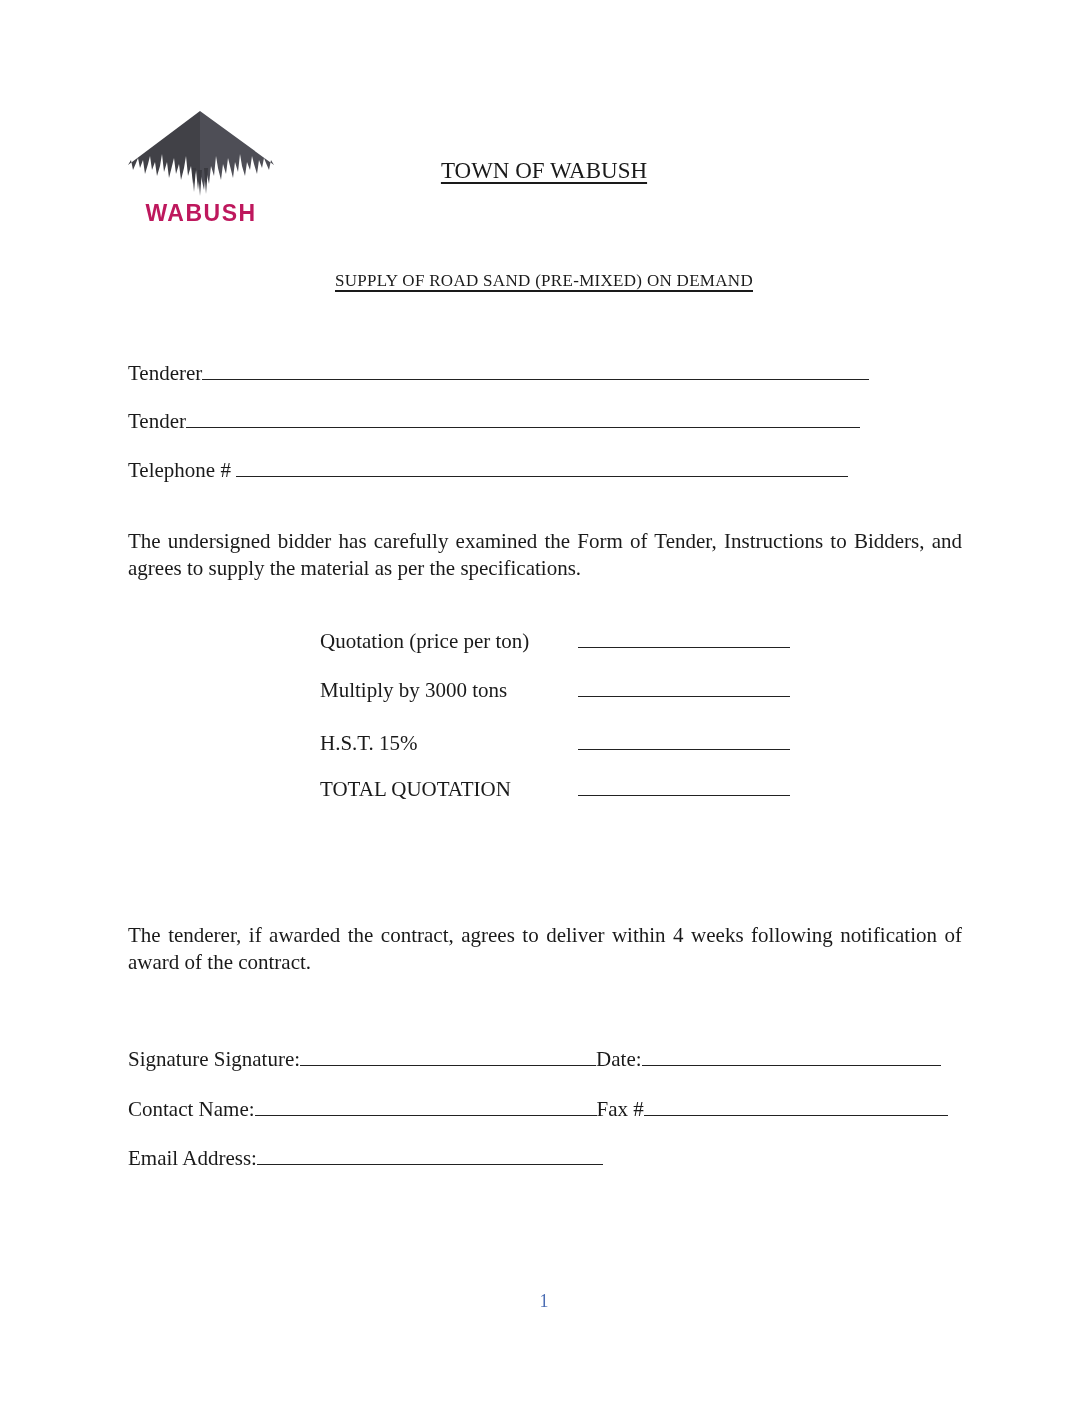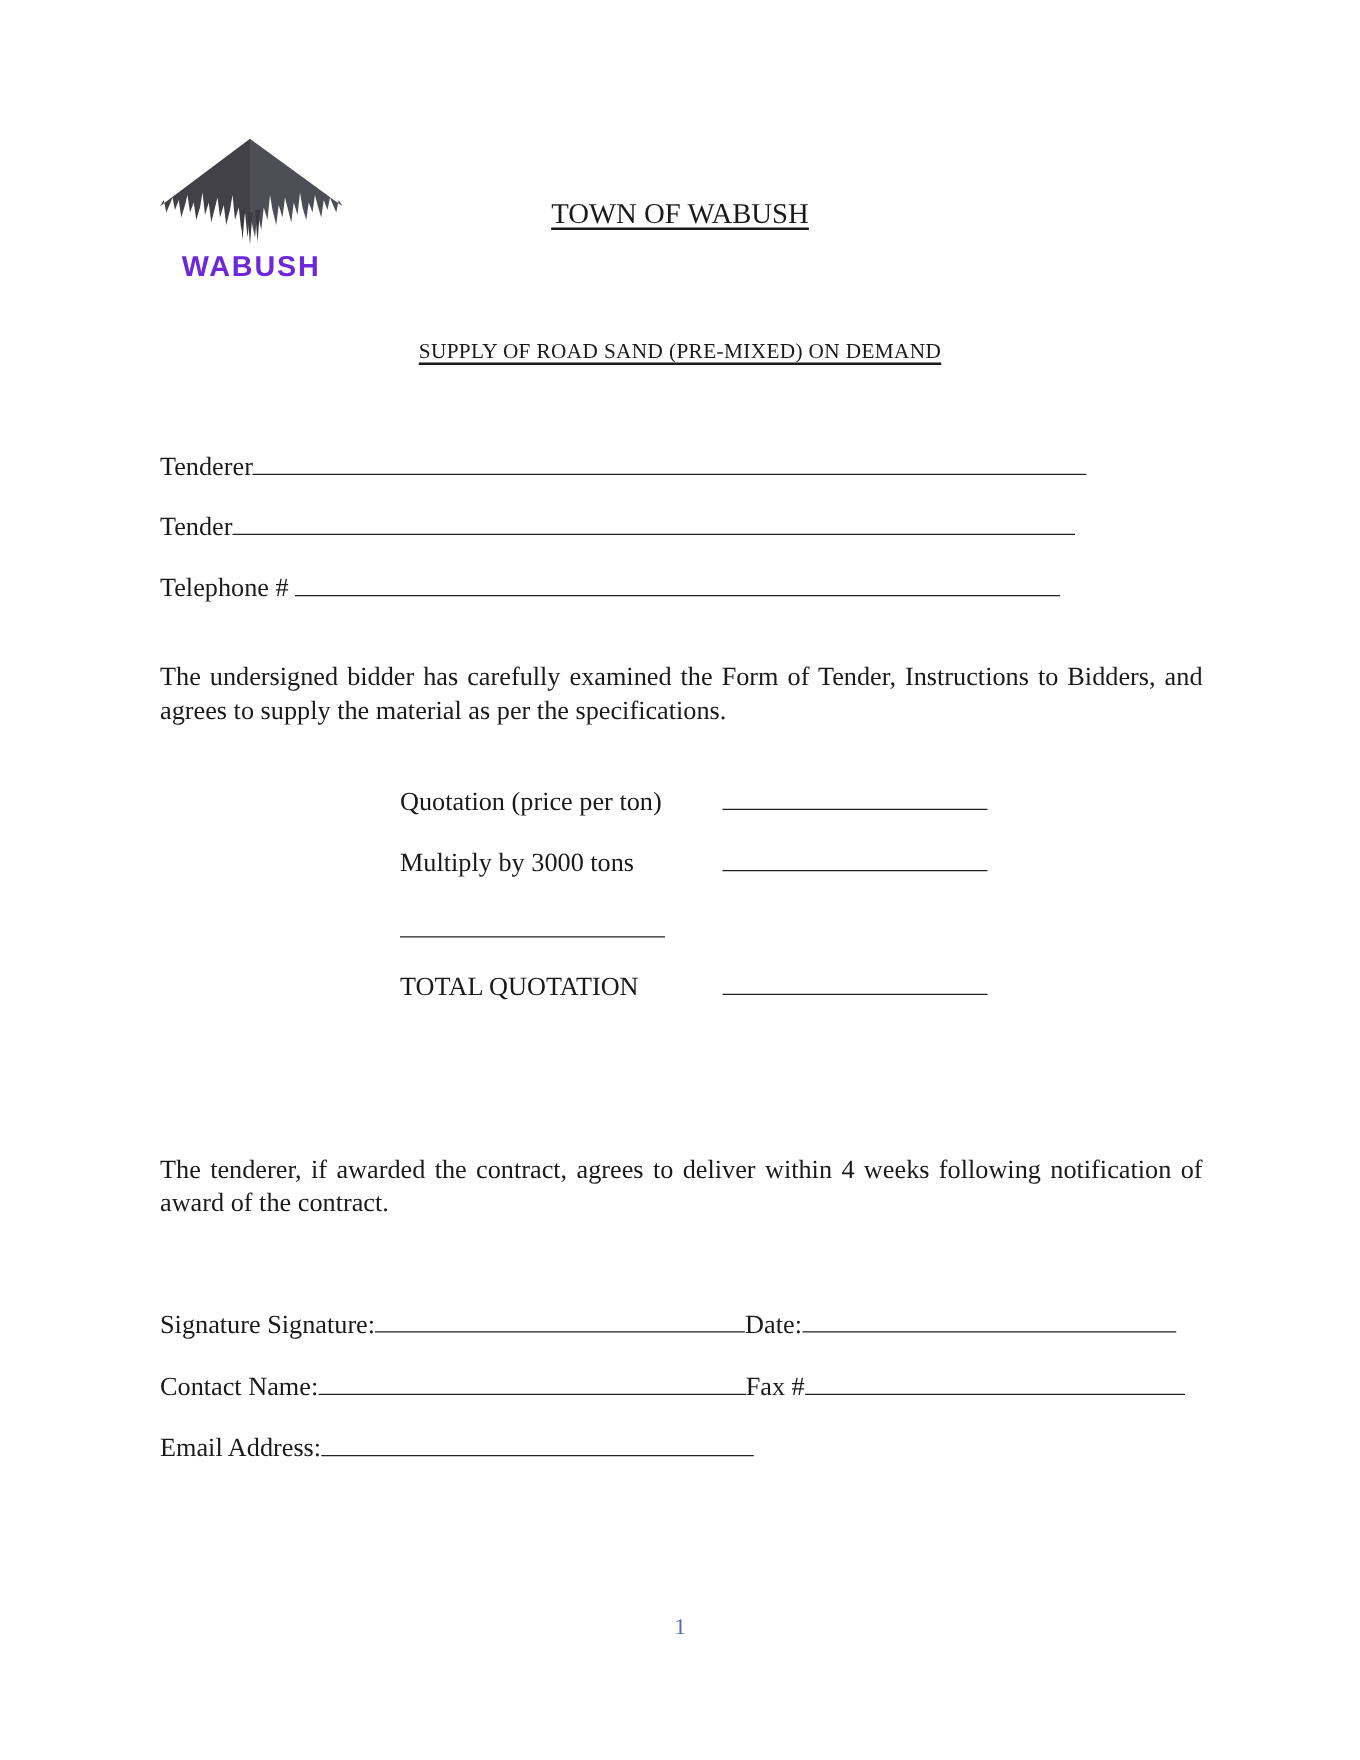--- a/index.html
+++ b/index.html
@@ -86,21 +86,21 @@
         L29,54 L31,68 L34,58 L36,46 L38,64 L41,54 L43,70 L46,58 L48,50 L50,66
         L53,56 L55,72 L58,60 L60,48 L62,68 L65,58 L67,76 L70,62 L72,82 L74,64 Z"></path>
 
       <path fill="#4e4e56" d="M74,3 L148,57
         L145,52 L143,62 L140,55 L138,50 L136,60 L133,52 L131,66 L128,56 L126,48 L124,62
         L121,54 L119,68 L116,58 L114,46 L112,64 L109,54 L107,70 L104,58 L102,50 L100,66
         L97,56 L95,72 L92,60 L90,48 L88,68 L85,58 L83,76 L80,62 L78,82 L74,64 Z"></path>
 
       <path fill="#3a3a40" d="M66,60 L68,84 L70,60 Z M78,60 L80,86 L82,60 Z M72,62 L74,88 L76,62 Z"></path>
     </svg>
-    <div class="logo-text" style="color:#6d28d9">WABUSH</div>
+    <div class="logo-text" style="color:#be185d">WABUSH</div>
   </div>
 
   <div class="heading h1">TOWN OF WABUSH</div>
   <div class="heading h3">SUPPLY OF ROAD SAND (PRE-MIXED) ON DEMAND</div>
 
   <div class="row" style="top:358px">
     <span>Tenderer</span><span class="fill" style="width:667px"></span>
   </div>
   <div class="row" style="top:406px">
     <span>Tender</span><span class="fill" style="width:674px"></span>
@@ -111,21 +111,21 @@
 
   <div class="para" style="top:528px">The undersigned bidder has carefully examined the Form of Tender, Instructions to Bidders, and agrees to supply the material as per the specifications.</div>
 
   <div class="qrow" style="top:626px">
     <span class="qlabel">Quotation (price per ton)</span><span class="fill qfill"></span>
   </div>
   <div class="qrow" style="top:675px">
     <span class="qlabel">Multiply by 3000 tons</span><span class="fill qfill"></span>
   </div>
   <div class="qrow" style="top:728px">
-    <span class="fill qfill"></span>
+    <span class="qlabel">H.S.T. 15%</span><span class="fill qfill"></span>
   </div>
   <div class="qrow" style="top:774px">
     <span class="qlabel">TOTAL QUOTATION</span><span class="fill qfill"></span>
   </div>
 
 
   <div class="para" style="top:922px">The tenderer, if awarded the contract, agrees to deliver within 4 weeks following notification of award of the contract.</div>
 
   <div class="row" style="top:1044px">
     <span class="sig-label">Signature Signature:</span><span class="fill" style="width:296px"></span><span class="sig-label">Date:</span><span class="fill" style="width:299px"></span>

